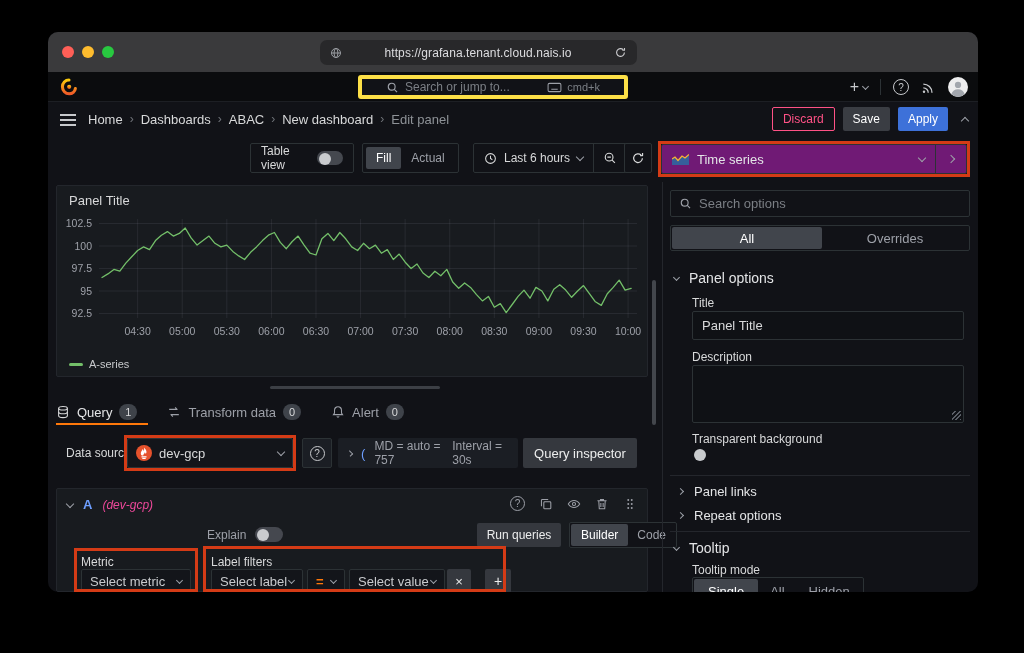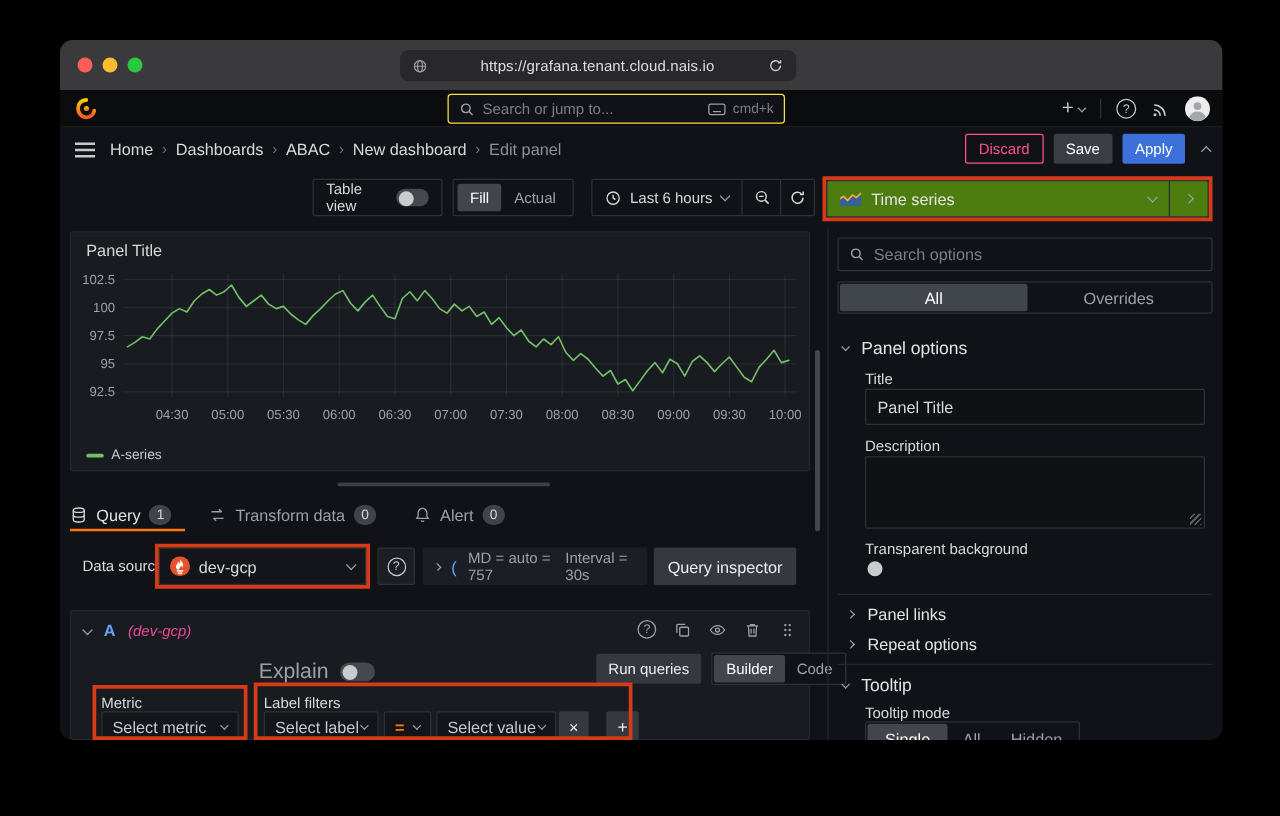--- a/index.html
+++ b/index.html
@@ -14,22 +14,22 @@
 
   
   .chrome { left:0; top:0; width:930px; height:40px; background:#3a3a3c; }
   .tl { width:12px; height:12px; border-radius:50%; margin-right:8px; }
   .urlbar { left:272px; top:8px; width:317px; height:25px; background:#28282a;
     border-radius:7px; color:#dddde0; font-size:12px; display:flex; align-items:center; padding:0 10px; }
   .urlbar .url { flex:1; text-align:center; font-weight:500; letter-spacing:.1px; }
 
   
   .gheader { left:0; top:40px; width:930px; height:30px; background:#0b0c0e; border-bottom:1px solid #1d1f24; }
-  .gsearch { left:310px; top:43px; width:270px; height:24px; background:#111217; border:1px solid #fde047;
-    border-radius:3px; display:flex; align-items:center; padding:0 8px; color:#7b7f85; font-size:12px; }
+  .gsearch { left:310px; top:43px; width:270px; height:24px; background:#111217; border:4px solid #fde047;
+    border-radius:3px; display:flex; align-items:center; padding:0 24px; color:#7b7f85; font-size:12px; }
   .gsearch .ph { flex:1; margin-left:6px; }
   .hicons { right:10px; top:40px; height:30px; gap:12px; position:absolute; display:flex; align-items:center; color:#c7c9cc; }
 
   
   .crumbbar { left:0; top:70px; width:930px; height:34px; background:#111217; }
   .crumb { font-size:13px; color:#d8d9da; font-weight:500; }
   .crumb.muted { color:#8e9297; font-weight:400; }
   .sep { color:#6f7379; font-size:12px; margin:0 7px; }
   .btn { height:24px; border-radius:2px; font-size:12px; font-weight:500; display:flex;
     align-items:center; justify-content:center; padding:0 10px; cursor:default; }
@@ -219,21 +219,21 @@
     </span>
   </div>
   <div class="abs tgroup" style="left:576px; top:111px; width:28px; justify-content:center;">
     <svg class="icon" width="14" height="14" viewBox="0 0 16 16" fill="none" stroke="#d8d9da" stroke-width="1.4">
       <path d="M13 8.2a5 5 0 1 1-1.5-3.6"></path>
         <path d="M13.2 2.4v2.8h-2.8" stroke-linejoin="round"></path>
       </svg>
   </div>
 
   
-  <div class="abs tgroup" style="left:613px; top:112px; width:306px; background:#4d7c0f;">
+  <div class="abs tgroup" style="left:613px; top:112px; width:306px; background:#701a75;">
     <span class="row" style="flex:1; padding:0 10px; gap:8px;">
       <span>
         <svg class="icon" width="17" height="12" viewBox="0 0 17 12">
           <polygon points="0,12 0,6 3,4 6,7.5 10,3 13,5 17,1.5 17,12" fill="#365f9b"></polygon>
           <polyline points="0,6 3,4 6,7.5 10,3 13,5 17,1.5" stroke="#f8b133" fill="none" stroke-width="1.3"></polyline>
           </svg>
       </span>
       <span style="font-weight:500; color:#e3e4e6; font-size:13px; flex:1;">Time series</span>
       <span class="chev down"></span>
     </span>
@@ -392,21 +392,21 @@
             <circle cx="10" cy="3.5" r="1.1"></circle>
           <circle cx="6" cy="8" r="1.1"></circle>
             <circle cx="10" cy="8" r="1.1"></circle>
           <circle cx="6" cy="12.5" r="1.1"></circle>
             <circle cx="10" cy="12.5" r="1.1"></circle>
           </svg>
       </span>
     </div>
 
     <div class="abs row" style="left:150px; top:38px; gap:9px;">
-      <span style="font-size:17px; color:#9da0a8;">Explain</span>
+      <span style="font-size:12px; color:#9da0a8;">Explain</span>
       <span class="toggle" style="width:28px;height:15px;"></span>
     </div>
     <div class="abs btn-sec" style="left:420px; top:34px; width:84px; height:24px;">Run queries</div>
     <div class="abs radio-group" style="left:512px; top:33px; height:26px; padding:1px;">
       <span class="radio-on" style="height:22px; padding:0 10px; font-size:12px;">Builder</span>
       <span class="radio-off" style="padding:0 9px; font-size:12px;">Code</span>
     </div>
 
     <div class="abs label12" style="left:24px; top:66px;">Metric</div>
     <div class="abs select-box" style="left:24px; top:80px; width:110px; height:24px;">

